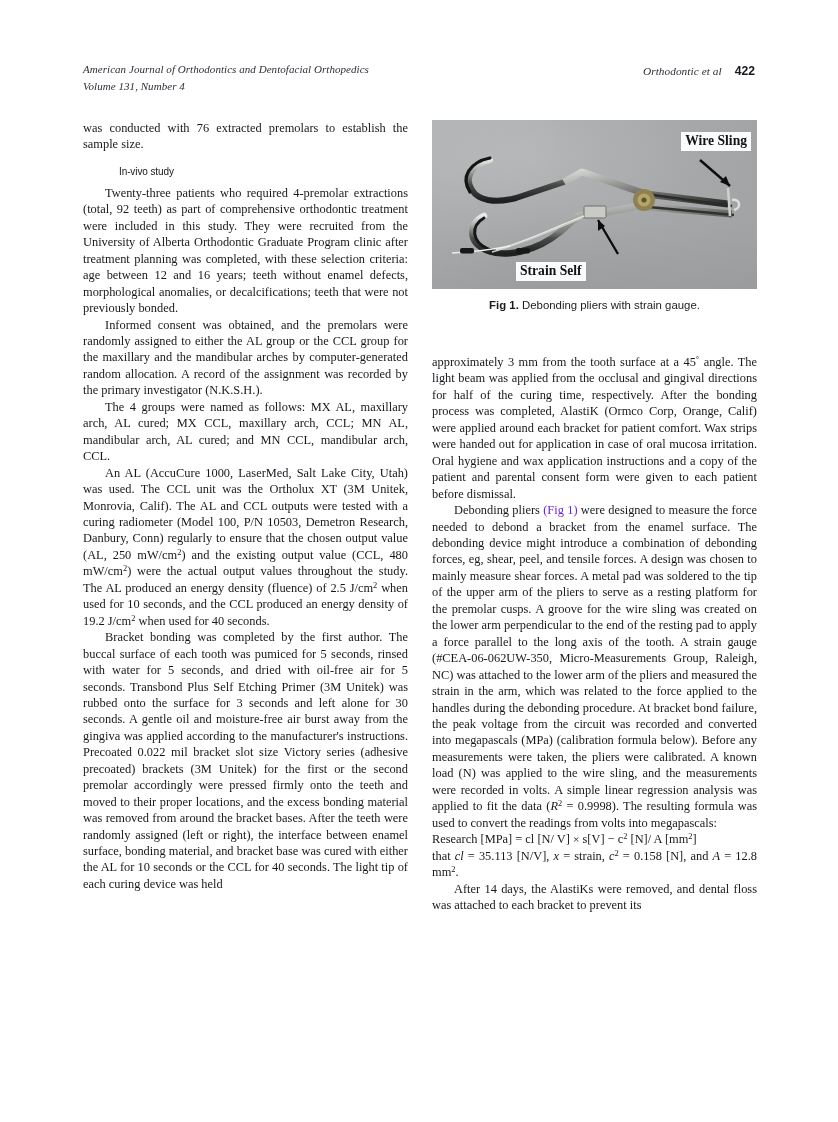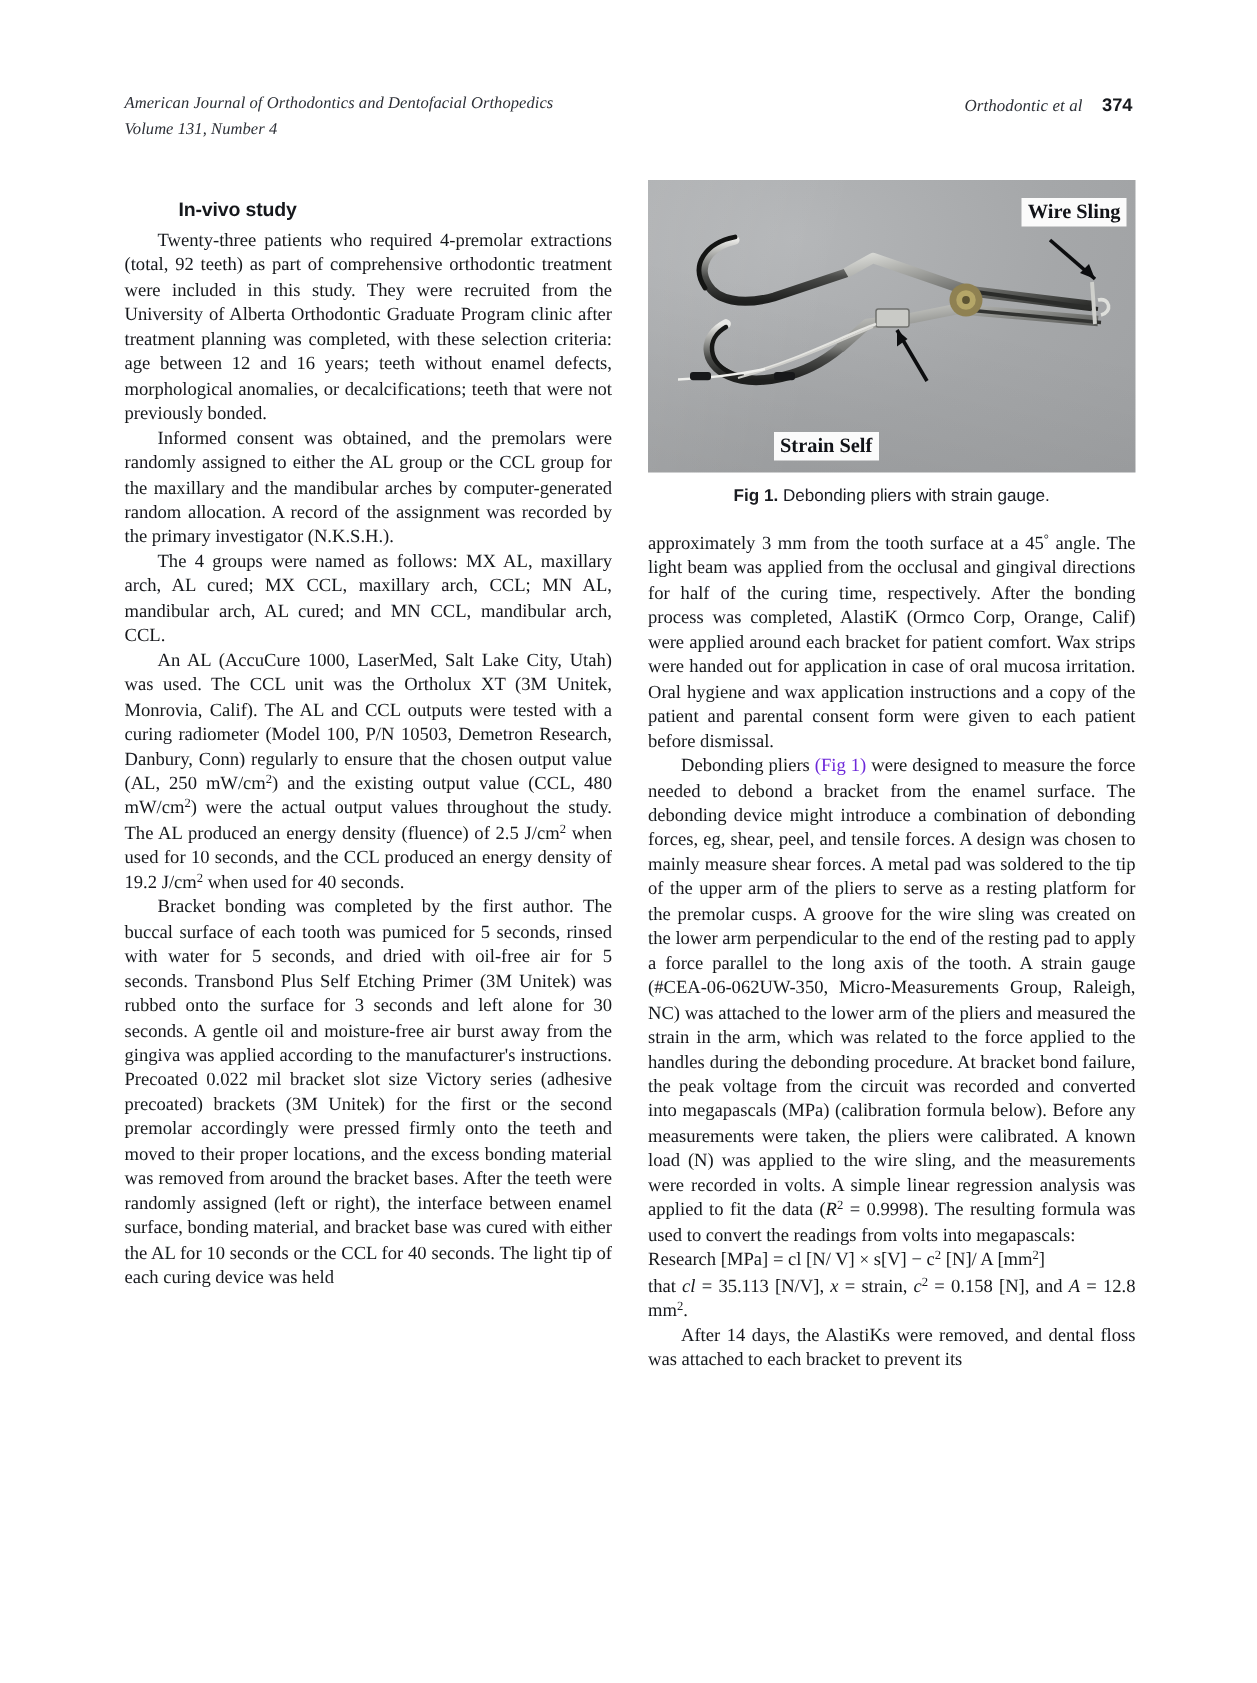--- a/index.html
+++ b/index.html
@@ -71,22 +71,22 @@
   .col-right { left: 432px; top: 120px; }
 
   .col p {
     margin: 0;
   }
   .col p.ind {
     text-indent: 22px;
   }
   .subhead {
     font-family: "Liberation Sans", sans-serif;
-    font-weight: bold;
-    font-size: 13px;
+    font-weight: normal;
+    font-size: 10px;
     line-height: 16px;
     margin: 11.5px 0 4.5px 0;
     text-align: left;
     letter-spacing: -0.1px;
     padding-left: 36px;
   }
   sup {
     font-size: 0.68em;
     vertical-align: 0.45em;
     line-height: 0;
@@ -109,21 +109,21 @@
   
   .figure {
     position: absolute;
     left: 432px;
     top: 120px;
     width: 325px;
   }
   .photo {
     position: relative;
     width: 325px;
-    height: 195px;
+    height: 169px;
     background:
       radial-gradient(ellipse 120% 140% at 30% 20%, #b4b6b8 0%, #a5a7a9 45%, #9a9c9e 100%);
     overflow: hidden;
   }
   .photo-grain {
     position: absolute;
     inset: 0;
     background:
       linear-gradient(103deg, rgba(255,255,255,0.10) 0%, rgba(255,255,255,0) 38%),
       linear-gradient(12deg, rgba(0,0,0,0.06) 0%, rgba(0,0,0,0) 55%);
@@ -162,26 +162,27 @@
 
 <div class="page">
 
   <div class="runhead">
     <div class="runhead-left">
       <span>American Journal of Orthodontics and Dentofacial Orthopedics</span>
       <span class="l2">Volume 131, Number 4</span>
     </div>
     <div class="runhead-right">
       <span class="runhead-author">Orthodontic et al</span>
-      <span class="runhead-pageno">374</span>
+      <span class="runhead-pageno">422</span>
     </div>
   </div>
 
   <div class="col col-left">
 
+    <p>was conducted with 76 extracted premolars to establish the sample size.</p>
 
     <h3 class="subhead">In-vivo study</h3>
 
     <p class="ind">Twenty-three patients who required 4-premolar extractions (total, 92 teeth) as part of comprehensive orthodontic treatment were included in this study. They were recruited from the University of Alberta Orthodontic Graduate Program clinic after treatment planning was completed, with these selection criteria: age between 12 and 16 years; teeth without enamel defects, morphological anomalies, or decalcifications; teeth that were not previously bonded.</p>
     <p class="ind">Informed consent was obtained, and the premolars were randomly assigned to either the AL group or the CCL group for the maxillary and the mandibular arches by computer-generated random allocation. A record of the assignment was recorded by the primary investigator (N.K.S.H.).</p>
     <p class="ind">The 4 groups were named as follows: MX AL, maxillary arch, AL cured; MX CCL, maxillary arch, CCL; MN AL, mandibular arch, AL cured; and MN CCL, mandibular arch, CCL.</p>
 
     <p class="ind"><span>An AL (AccuCure 1000, LaserMed, Salt Lake City, Utah) was used. The CCL unit was the Ortholux XT (3M Unitek, Monrovia, Calif). The AL and CCL outputs were tested with a curing radiometer (Model 100, P/N 10503, Demetron Research, Danbury, Conn) regularly to ensure that the chosen output value (AL, 250 mW/cm</span><sup>2</sup><span>) and the existing output value (CCL, 480 mW/cm</span><sup>2</sup><span>) were the actual output values throughout the study. The AL produced an energy density (fluence) of 2.5 J/cm</span><sup>2</sup><span> when used for 10 seconds, and the CCL produced an energy density of 19.2 J/cm</span><sup>2</sup><span> when used for 40 seconds.</span></p>
 
     <p class="ind">Bracket bonding was completed by the first author. The buccal surface of each tooth was pumiced for 5 seconds, rinsed with water for 5 seconds, and dried with oil-free air for 5 seconds. Transbond Plus Self Etching Primer (3M Unitek) was rubbed onto the surface for 3 seconds and left alone for 30 seconds. A gentle oil and moisture-free air burst away from the gingiva was applied according to the manufacturer's instructions. Precoated 0.022 mil bracket slot size Victory series (adhesive precoated) brackets (3M Unitek) for the first or the second premolar accordingly were pressed firmly onto the teeth and moved to their proper locations, and the excess bonding material was removed from around the bracket bases. After the teeth were randomly assigned (left or right), the interface between enamel surface, bonding material, and bracket base was cured with either the AL for 10 seconds or the CCL for 40 seconds. The light tip of each curing device was held</p>

